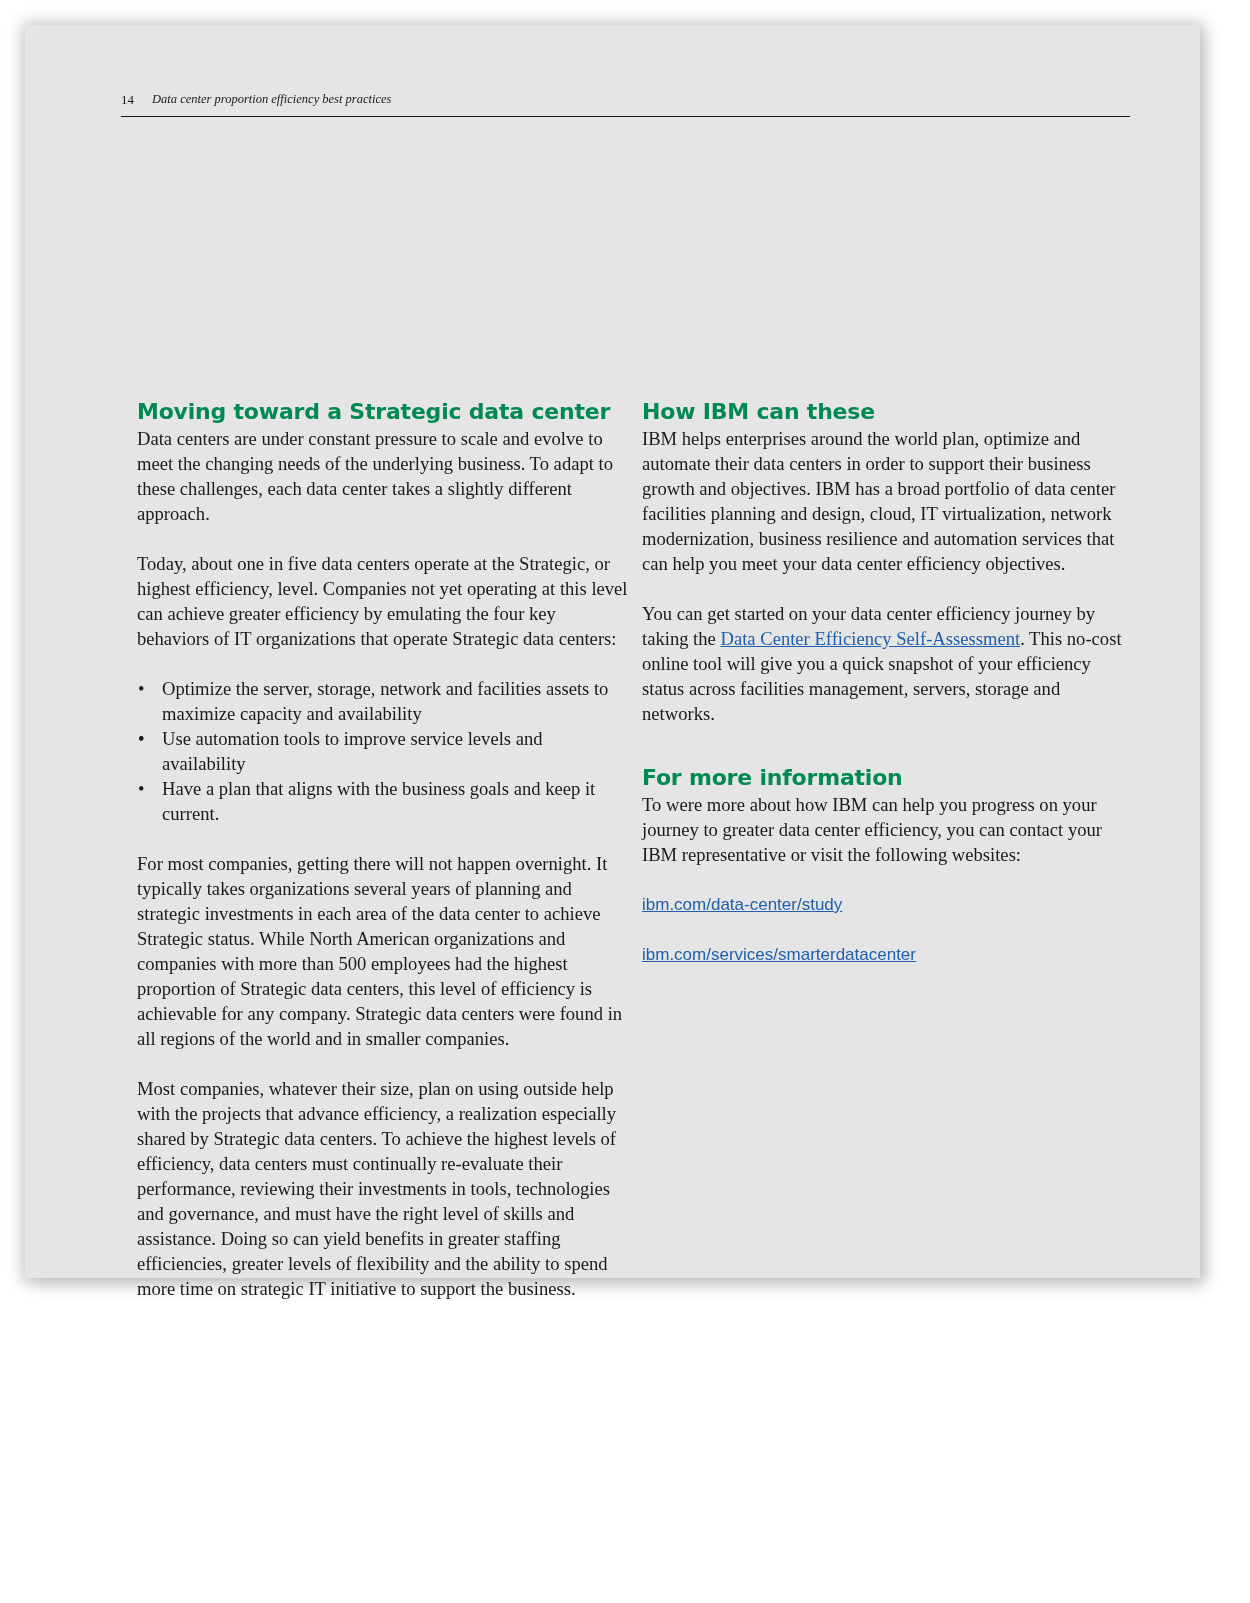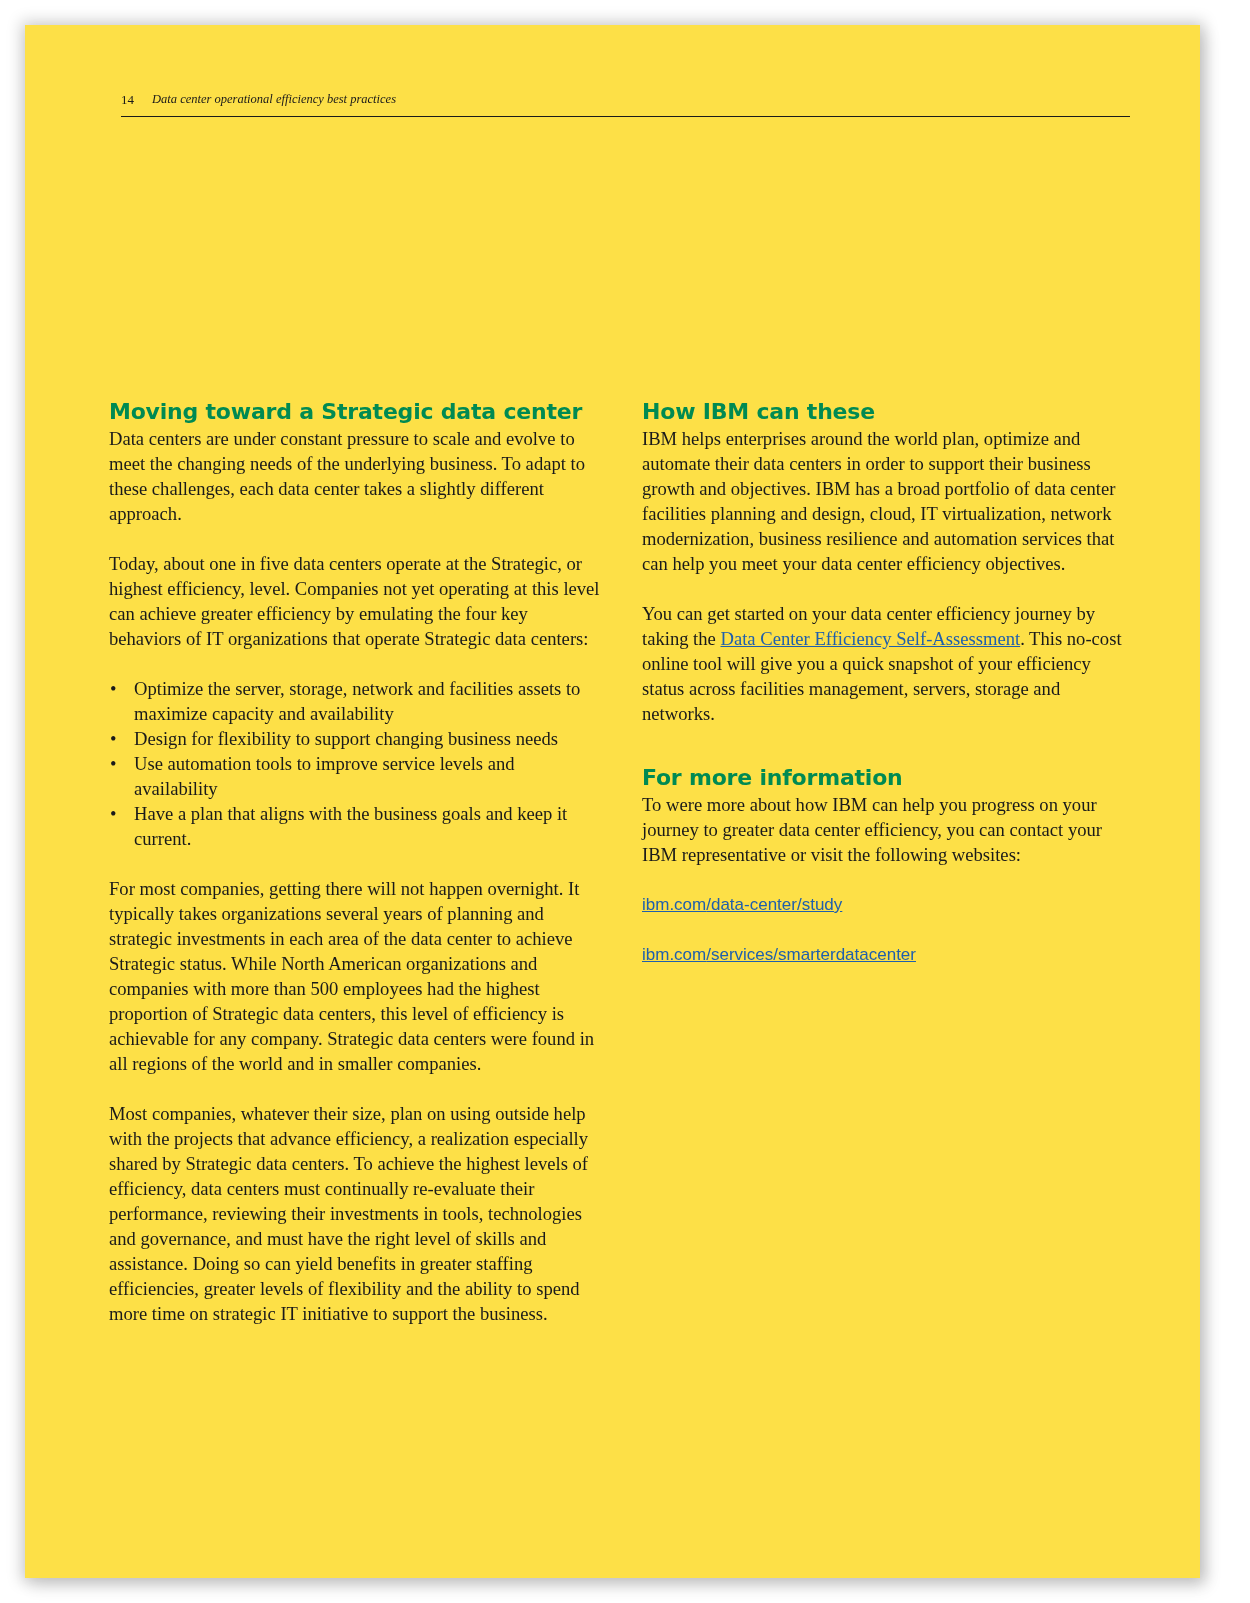--- a/index.html
+++ b/index.html
@@ -11,22 +11,22 @@
       width: 1250px;
       height: 1603px;
       position: relative;
       overflow: hidden;
     }
     .page {
       position: absolute;
       left: 25px;
       top: 25px;
       width: 1175px;
-      height: 1553px;
-      background: #fde047;
+      height: 1253px;
+      background: #e5e5e5;
       box-shadow: 0 0 14px 4px rgba(0,0,0,0.18), 6px 8px 16px rgba(0,0,0,0.12);
     }
     .running-header {
       position: absolute;
       left: 96px;
       top: 64px;
       width: 1009px;
       height: 27px;
       border-bottom: 1.5px solid #1a1a1a;
       font-family: "Liberation Serif", "DejaVu Serif", serif;
@@ -46,21 +46,21 @@
       font-size: 12.5px;
     }
     .col {
       position: absolute;
       top: 373px;
       font-family: "Liberation Serif", "DejaVu Serif", serif;
       color: #1a1a1a;
       font-size: 18.6px;
       line-height: 25px;
     }
-    .col.left { left: 84px; width: 492px; }
+    .col.left { left: 112px; width: 492px; }
     .col.right { left: 617px; width: 492px; }
     h2 {
       font-family: "DejaVu Sans", "Liberation Sans", sans-serif;
       font-weight: bold;
       color: #008a52;
       font-size: 22px;
       line-height: 28px;
       margin: 0;
       letter-spacing: -0.2px;
     }
@@ -97,35 +97,34 @@
     }
     .web-link .domain { font-weight: normal; }
   </style>
 </head>
 <body>
 
 <div class="page">
 
   <div class="running-header">
     <span class="page-num">14</span>
-    <span class="running-title">Data center operational efficiency best practices</span>
+    <span class="running-title">Data center proportion efficiency best practices</span>
   </div>
 
   <div class="col left">
     <h2>Moving toward a Strategic data center</h2>
     <p>Data centers are under constant pressure to scale and evolve to meet the changing needs of the underlying business. To adapt to these challenges, each data center takes a slightly different approach.</p>
     <p>Today, about one in five data centers operate at the Strategic, or highest efficiency, level. Companies not yet operating at this level can achieve greater efficiency by emulating the four key behaviors of IT organizations that operate Strategic data centers:</p>
     <ul class="bullets">
       <li>
         <span class="bullet">•</span>
         <span>Optimize the server, storage, network and facilities assets to maximize capacity and availability</span>
       </li>
       <li>
         <span class="bullet">•</span>
-        <span>Design for flexibility to support changing business needs</span>
       </li>
       <li>
         <span class="bullet">•</span>
         <span>Use automation tools to improve service levels and availability</span>
       </li>
       <li>
         <span class="bullet">•</span>
         <span>Have a plan that aligns with the business goals and keep it current.</span>
       </li>
     </ul>

